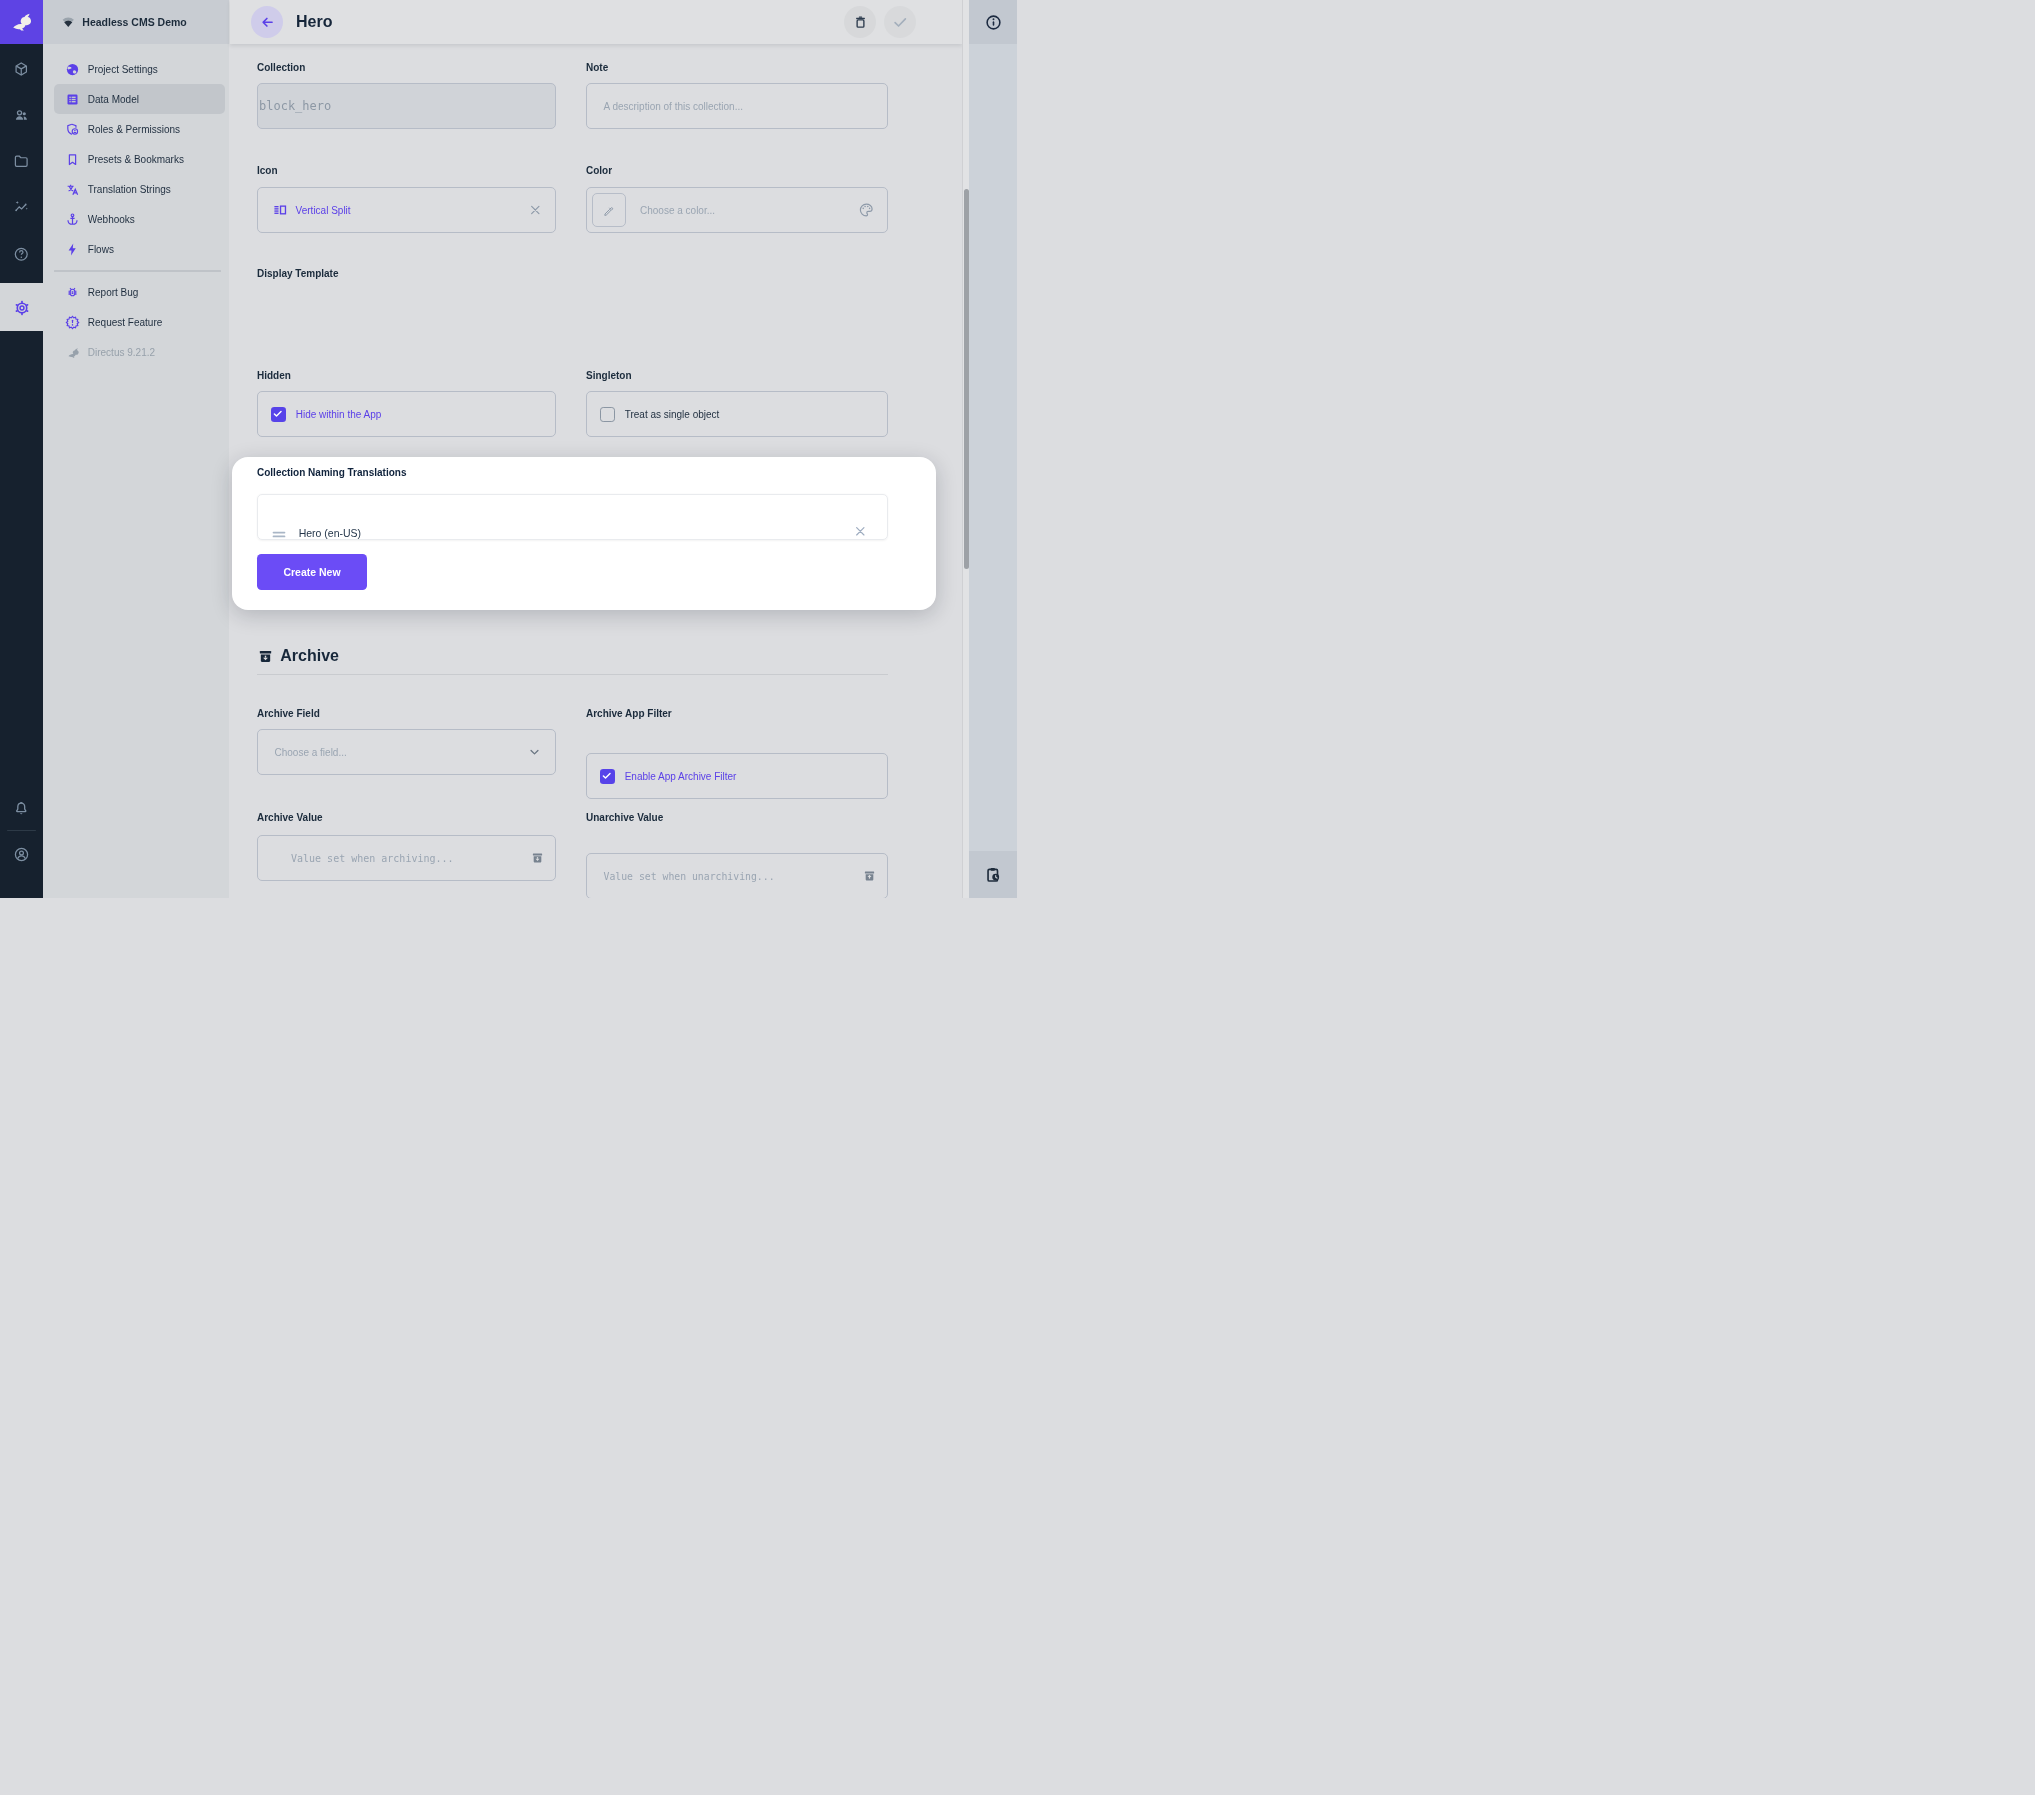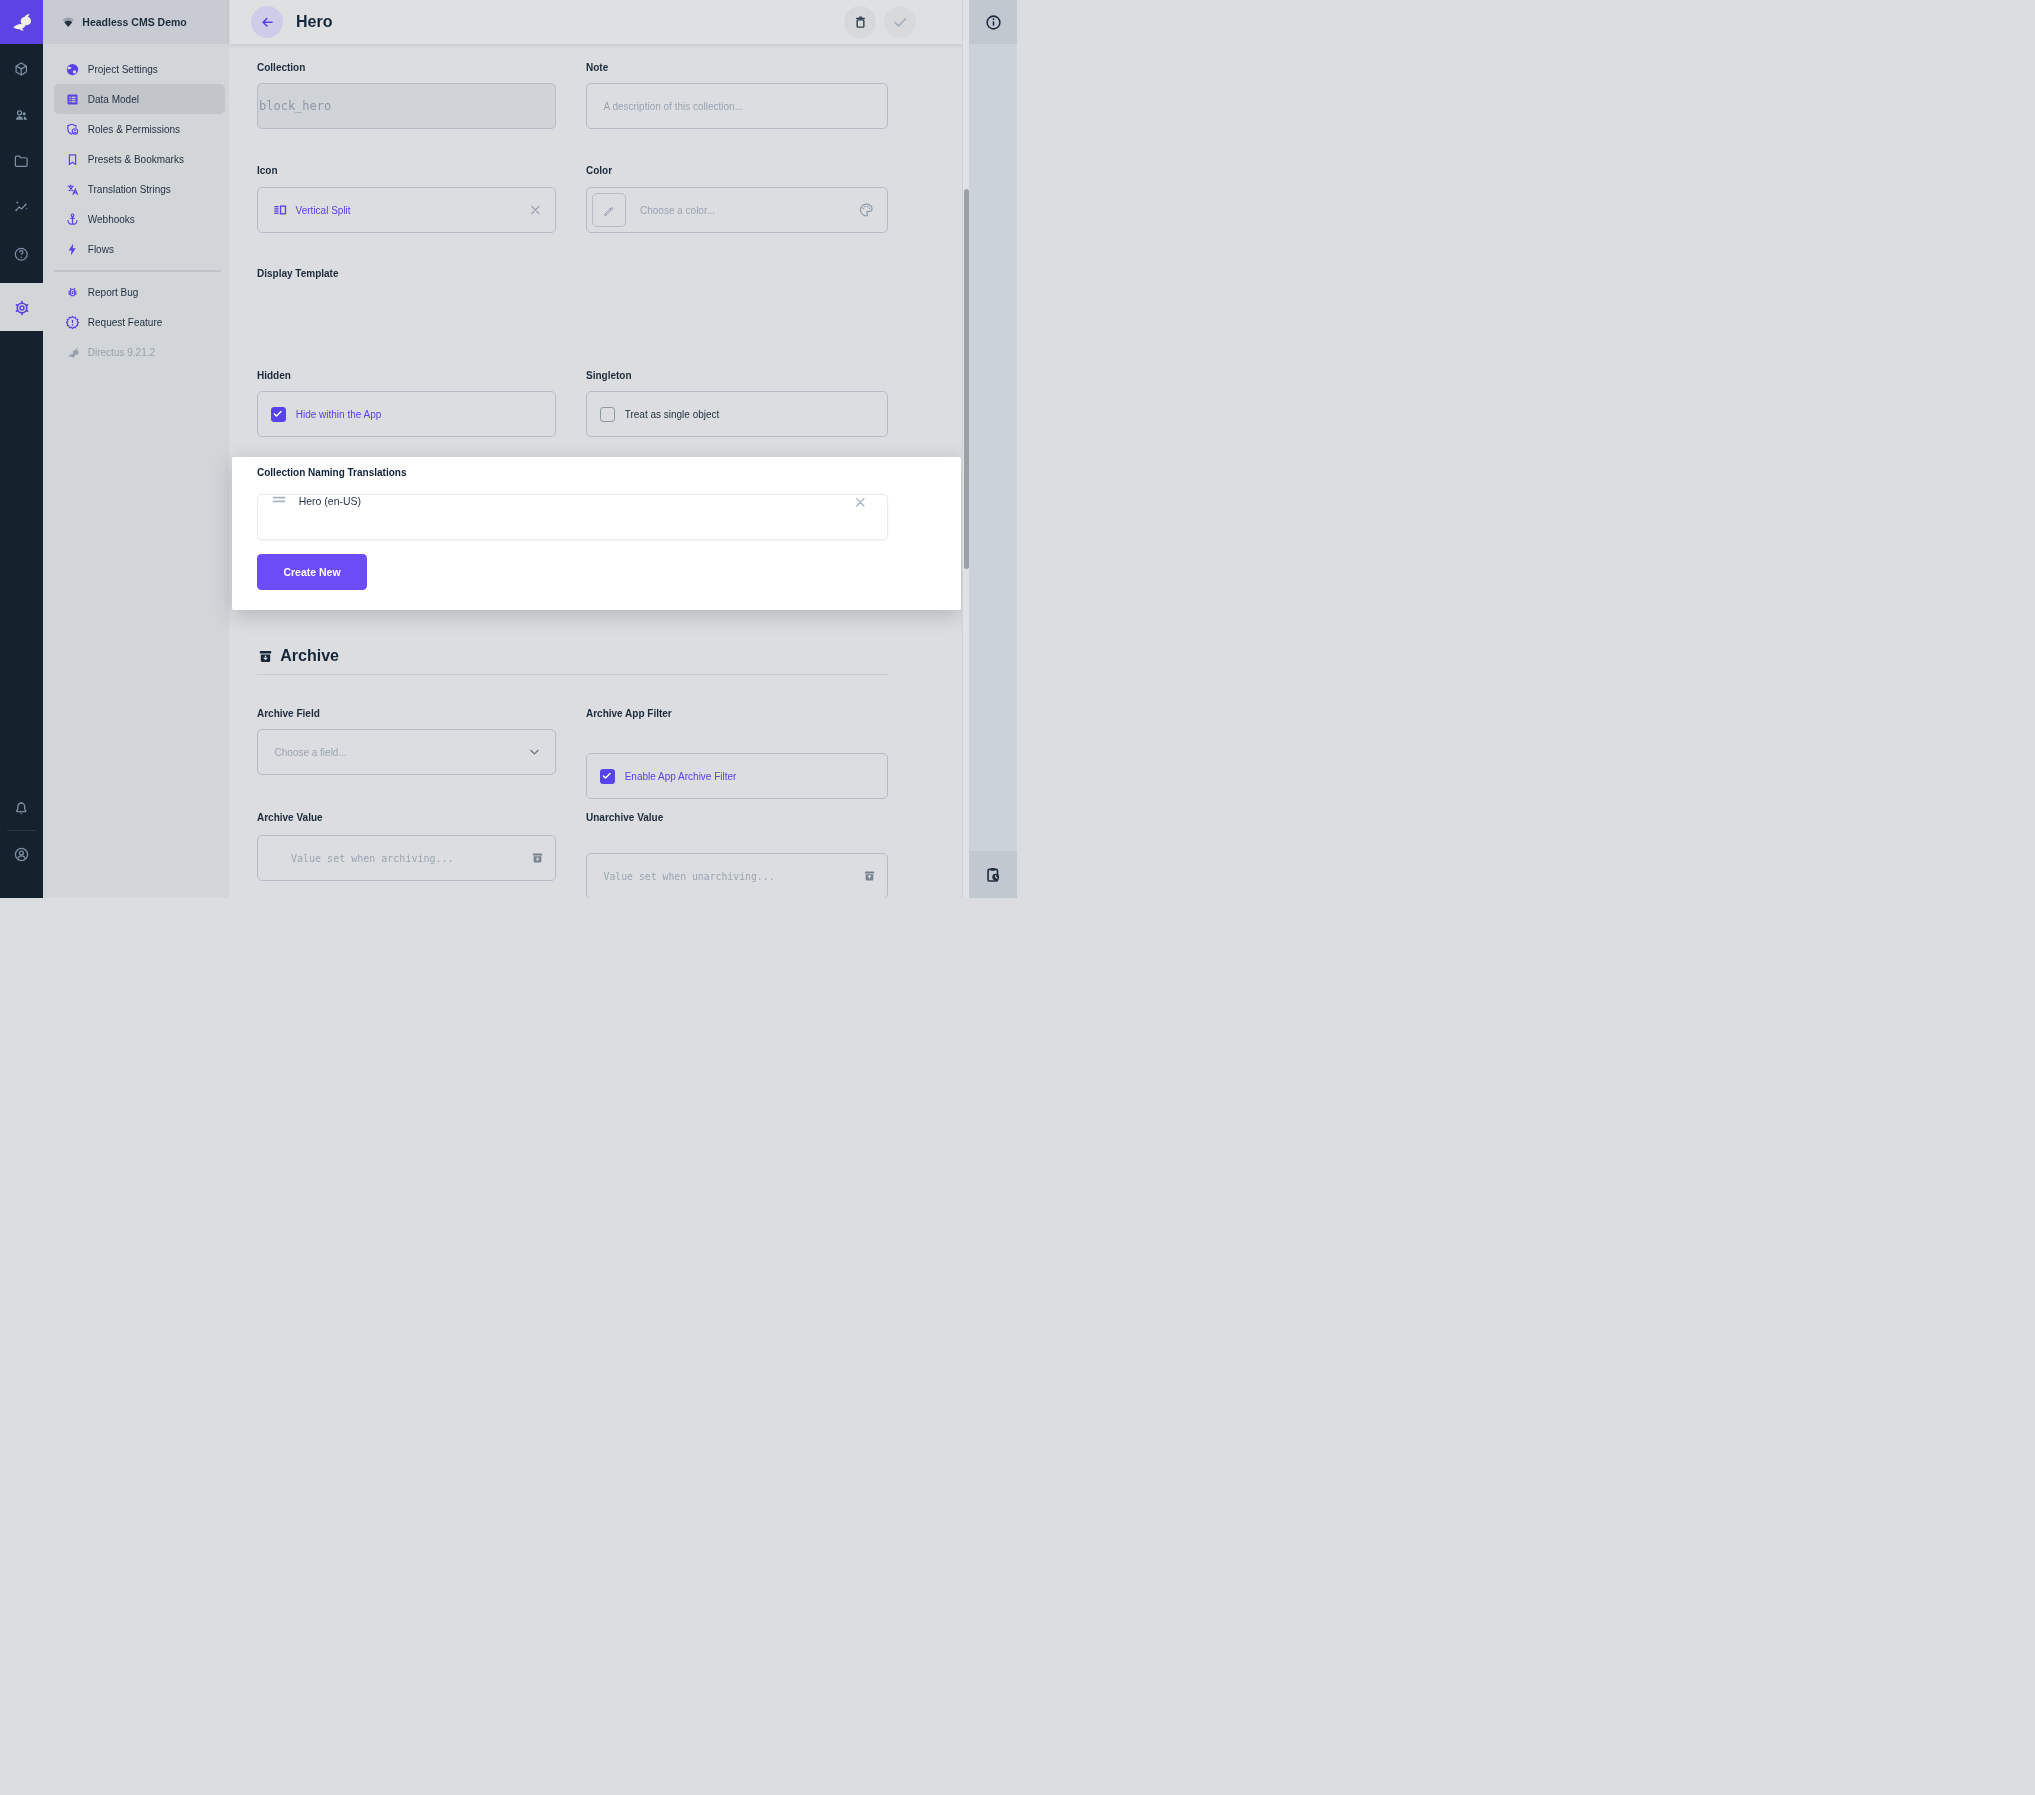--- a/index.html
+++ b/index.html
@@ -36,23 +36,23 @@
   .ph{color:#9aa5b2;font-size:10px;}
   .mono{font-family:"DejaVu Sans Mono",monospace;}
   .purple-text{color:#5b40e8;font-size:10px;font-weight:500;}
   .dark-text{color:#1f2e3f;font-size:10px;font-weight:500;}
   .chip{background:#d5cff2;color:#5b40e8;font-family:"DejaVu Sans Mono",monospace;font-size:9.5px;border-radius:3.8px;padding:5.7px 7.6px;}
   .cbox{width:15px;height:15px;border-radius:3.2px;box-sizing:border-box;flex:none;}
   .cbox.checked{background:#5743e9;display:flex;align-items:center;justify-content:center;}
   .cbox.un{border:1.6px solid #8b96a3;}
   .icon-right{position:absolute;right:12.7px;top:50%;transform:translateY(-50%);}
   
-  .card{position:absolute;left:232px;top:457px;width:704px;height:153px;background:#ffffff;border-radius:2px;box-shadow:0 5px 21.6px rgba(15,22,33,.20);padding-left:25px;}
+  .card{position:absolute;left:232px;top:457px;width:704px;height:153px;background:#ffffff;border-radius:16px;box-shadow:0 5px 21.6px rgba(15,22,33,.20);}
   .card-heading{position:absolute;left:25px;top:10px;font-size:10px;font-weight:700;color:#10233c;}
-  .trow{position:absolute;left:25px;top:37px;width:631px;height:46px;border:0.6px solid #e9ebee;border-radius:5px;box-sizing:border-box;display:flex;align-items:flex-start;box-shadow:0 0.6px 1.9px rgba(0,0,0,.05);}
+  .trow{position:absolute;left:25px;top:37px;width:631px;height:46px;border:0.6px solid #e9ebee;border-radius:5px;box-sizing:border-box;display:flex;align-items:flex-end;box-shadow:0 0.6px 1.9px rgba(0,0,0,.05);}
   .trow-text{margin-left:12.7px;font-size:10.5px;color:#24364a;}
   .create-btn{position:absolute;left:25px;top:97px;width:110px;height:36px;border-radius:4.4px;background:#6b4cf6;color:#fff;font-size:10.5px;font-weight:700;display:flex;align-items:center;justify-content:center;border:none;}
   
   .arch-head{position:absolute;left:257px;top:647px;display:flex;align-items:center;color:#17273a;}
   .arch-head .at{font-size:16px;font-weight:700;margin-left:6.3px;}
   .hr{position:absolute;left:257px;top:674px;width:631px;height:1.3px;background:#c9cbcf;}
   
   .rbar{position:absolute;left:969px;top:0;width:48px;height:898px;background:#ccd2d9;}
   .rband{position:absolute;left:0;width:48px;background:#c2c8d0;display:flex;align-items:center;justify-content:center;}
   

